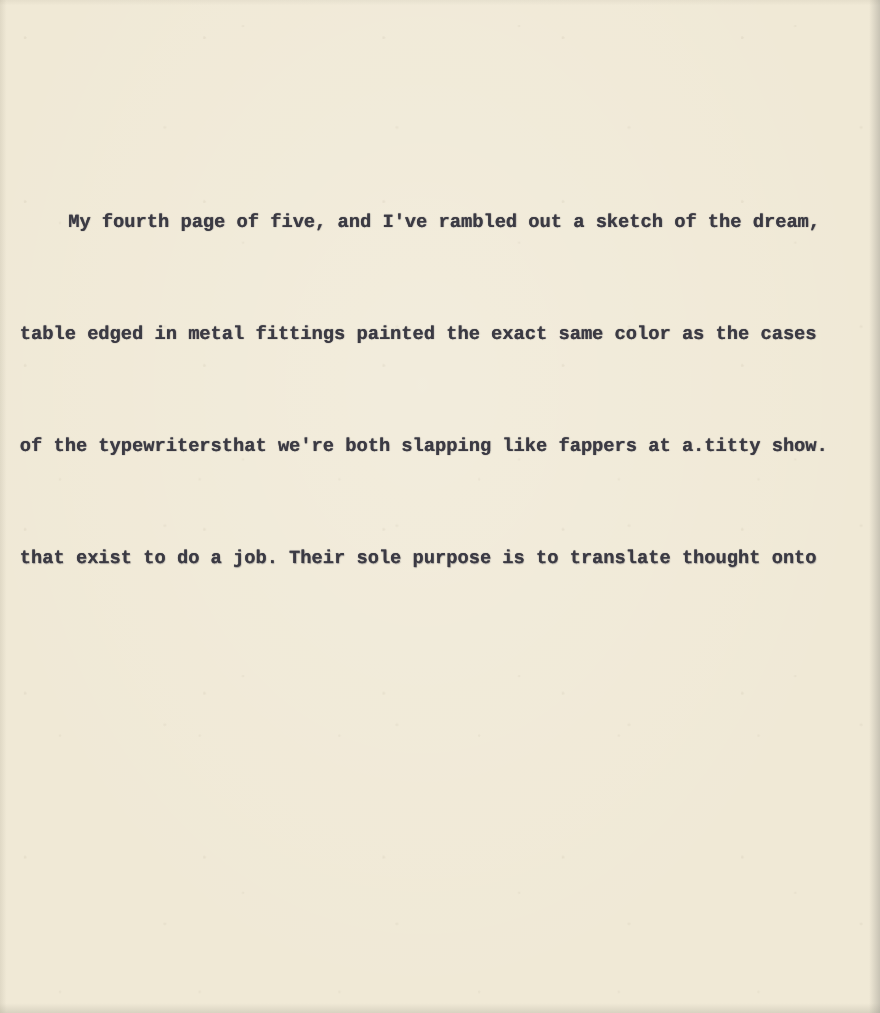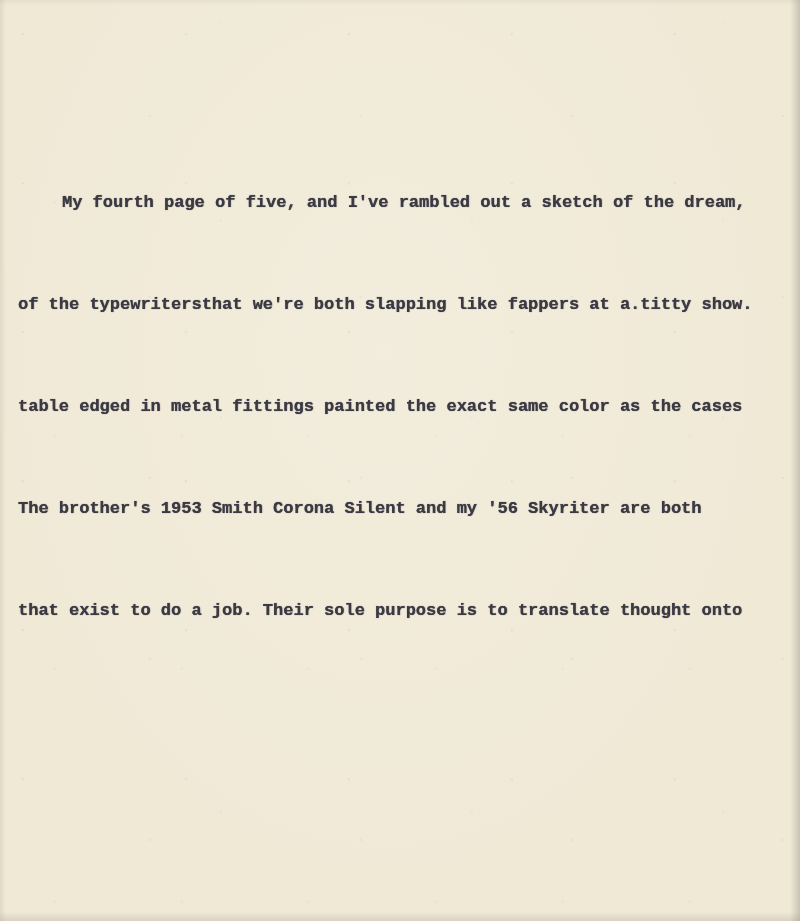--- a/index.html
+++ b/index.html
@@ -53,23 +53,22 @@
   .line { height: 34px; }
   .p1-first { text-indent: 44px; }
 </style>
 </head>
 <body>
 
 <div class="paper">
 
   <div class="paragraph paragraph-1">
     <div class="line p1-first">My fourth page of five, and I've rambled out a sketch of the dream,</div>
+    <div class="line">table edged in metal fittings painted the exact same color as the cases</div>
     <div class="line">of the typewritersthat we're both slapping like fappers at a.titty show.</div>
-    <div class="line">table edged in metal fittings painted the exact same color as the cases</div>
-    <div class="line">The brother's 1953 Smith Corona Silent and my '56 Skyriter are both</div>
     <div class="line">that exist to do a job. Their sole purpose is to translate thought onto</div>
     
     
     
     
     
     
     
     
     

